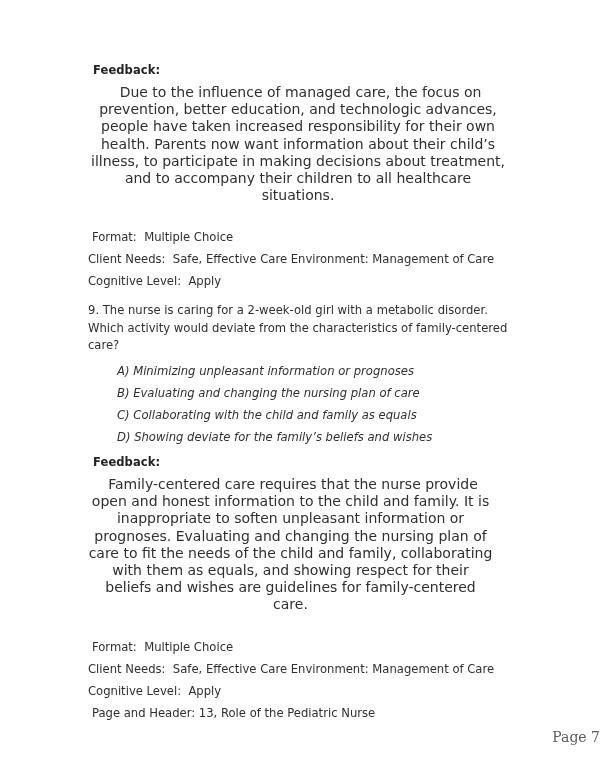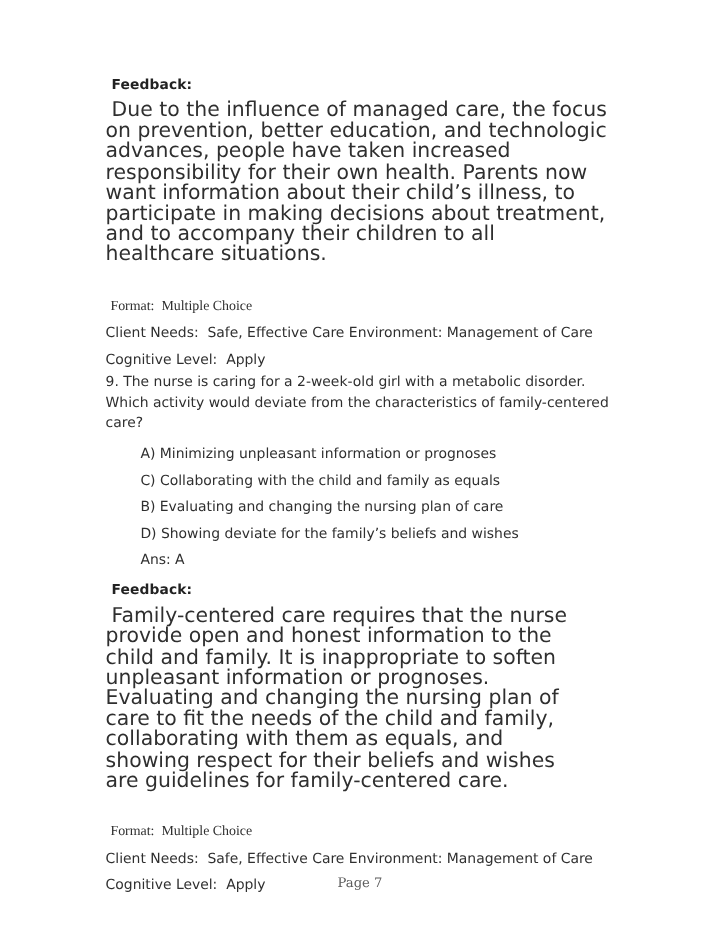--- a/index.html
+++ b/index.html
@@ -35,79 +35,81 @@
     font-size: 11.5px;
     font-weight: bold;
     color: #222222;
     letter-spacing: 0.1px;
     margin-left: 5px;
     line-height: 16px;
   }
 
   
   .body-paragraph {
-    font-size: 17px;
+    font-size: 14px;
     line-height: 17.2px;
     color: #2f2f2f;
     text-indent: 5px;
     margin-top: 6px;
     width: 420px;
+    text-align: center;
   }
   .body-paragraph.second {
     width: 405px;
   }
 
   
   .meta-block {
     margin-top: 22px;
   }
   .meta-line {
     font-size: 11.6px;
     line-height: 22px;
     color: #2f2f2f;
     white-space: pre;
   }
   .meta-line.pad {
     padding-left: 4px;
-    font-family: Liberation Serif, serif;
   }
 
   
   .question-block {
+    margin-top: 10px;
   }
   .question-stem {
     font-size: 11.6px;
     line-height: 17.2px;
     color: #2f2f2f;
     width: 432px;
   }
   .option-line {
     font-size: 11.6px;
     line-height: 22px;
     color: #2f2f2f;
     padding-left: 29px;
+    font-style: italic;
   }
   .answer-line {
     font-size: 11.6px;
     line-height: 22px;
     color: #2f2f2f;
     padding-left: 29px;
   }
 
   .gap-small { height: 6px; }
 
   
   .page-footer {
     position: absolute;
     left: 0;
     top: 729px;
     width: 600px;
-    text-align: center;
+    text-align: right;
     font-family: "DejaVu Serif", "Liberation Serif", serif;
-    font-size: 11px;
+    font-size: 14px;
     color: #5d5d5d;
   }
 </style>
 </head>
 <body>
 
 <div class="page">
   <div class="content">
 
     <div>
@@ -118,34 +120,34 @@
     <div class="meta-block">
       <div class="meta-line pad">Format:  Multiple Choice</div>
       <div class="meta-line">Client Needs:  Safe, Effective Care Environment: Management of Care</div>
       <div class="meta-line">Cognitive Level:  Apply</div>
     </div>
 
     <div class="question-block">
       <div class="question-stem">9. The nurse is caring for a 2-week-old girl with a metabolic disorder. Which activity would deviate from the characteristics of family-centered care?</div>
       <div class="gap-small"></div>
       <div class="option-line">A) Minimizing unpleasant information or prognoses</div>
+      <div class="option-line">B) Evaluating and changing the nursing plan of care</div>
       <div class="option-line">C) Collaborating with the child and family as equals</div>
-      <div class="option-line">B) Evaluating and changing the nursing plan of care</div>
       <div class="option-line">D) Showing deviate for the family’s beliefs and wishes</div>
-      <div class="answer-line">Ans: A</div>
     </div>
 
     <div class="gap-small"></div>
     <div>
       <div class="feedback-heading">Feedback:</div>
       <div class="body-paragraph second">Family-centered care requires that the nurse provide open and honest information to the child and family. It is inappropriate to soften unpleasant information or prognoses. Evaluating and changing the nursing plan of care to fit the needs of the child and family, collaborating with them as equals, and showing respect for their beliefs and wishes are guidelines for family-centered care.</div>
     </div>
 
     <div class="meta-block">
       <div class="meta-line pad">Format:  Multiple Choice</div>
       <div class="meta-line">Client Needs:  Safe, Effective Care Environment: Management of Care</div>
       <div class="meta-line">Cognitive Level:  Apply</div>
+      <div class="meta-line pad">Page and Header: 13, Role of the Pediatric Nurse</div>
     </div>
 
   </div>
 
   <div class="page-footer">Page 7</div>
 </div>
 
 </body></html>

